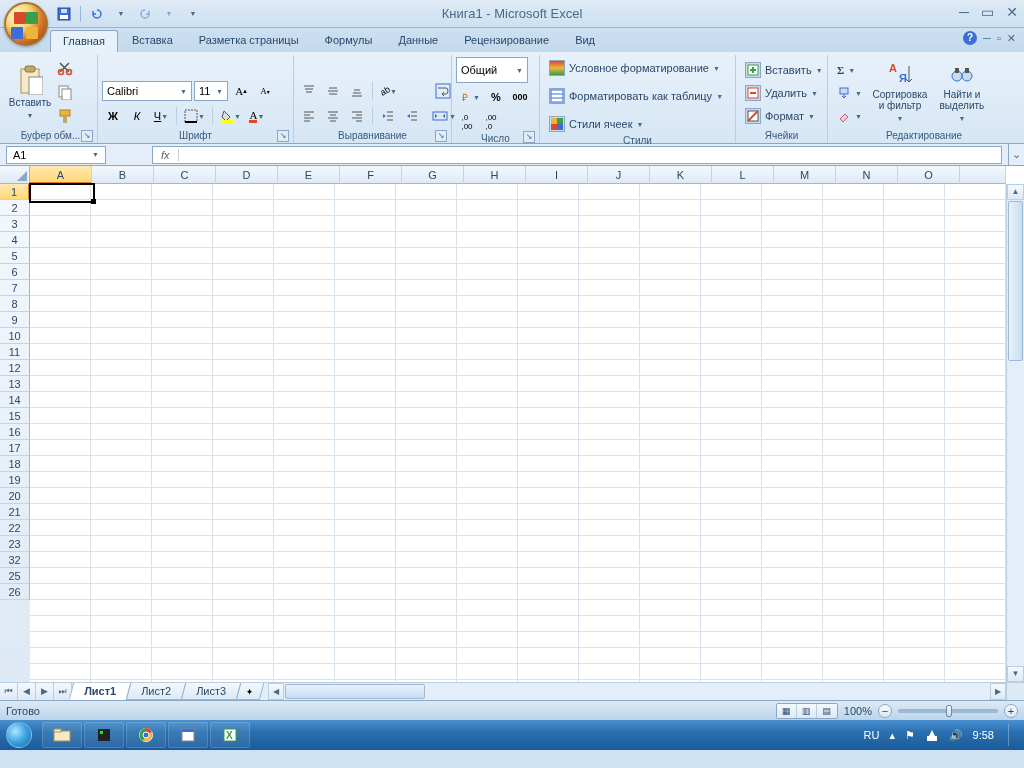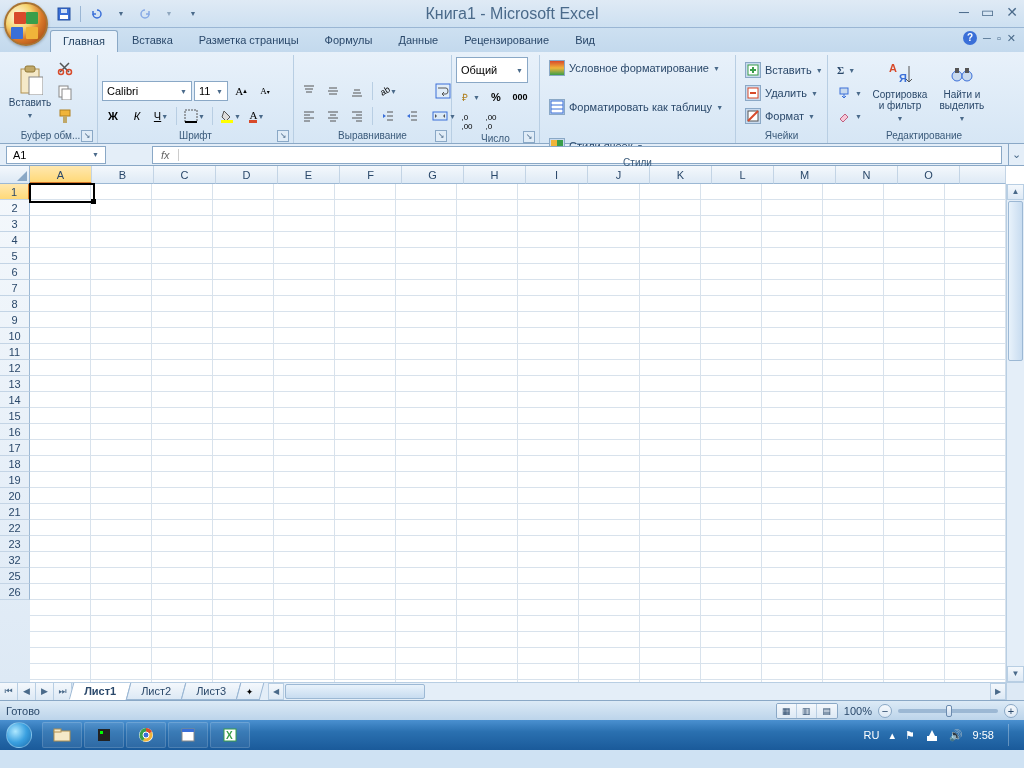--- a/index.html
+++ b/index.html
@@ -4,21 +4,21 @@
 <style>
 html,body{margin:0;padding:0;width:1024px;height:768px;overflow:hidden;font-family:Tahoma,Segoe UI,sans-serif;font-size:11px;background:#cfe2f3}
 *{box-sizing:border-box}
 .title-bar{height:28px;background:linear-gradient(#dfeaf5,#cde0f1);display:flex;align-items:center;position:relative;border-bottom:1px solid #9ab6d4}
 .office-btn{width:44px;height:44px;border-radius:22px;background:radial-gradient(circle at 30% 30%,#fffbe8,#f5d36e 35%,#d97828 60%,#8e3a0f);position:absolute;left:4px;top:2px;z-index:10;border:2px solid #a97433;box-shadow:0 1px 3px rgba(0,0,0,.3)}
 .office-btn::before{content:"";position:absolute;left:8px;top:8px;width:12px;height:12px;background:#d84a2a;border-radius:1px}
 .office-btn::after{content:"";position:absolute;right:8px;top:8px;width:12px;height:12px;background:#3a9e4a;border-radius:1px;box-shadow:-15px 15px 0 #3a6fd8,0 15px 0 #f0b43a}
 .qat{margin-left:54px;display:flex;align-items:center;gap:4px}
 .qat-btn{width:20px;height:20px;display:flex;align-items:center;justify-content:center;color:#3a5a7a;border-radius:2px}
 .qat-sep{width:1px;height:16px;background:#9ab6d4;margin:0 2px}
-.title-text{position:absolute;left:50%;transform:translateX(-50%);color:#4a6a8a;font-size:16px}
+.title-text{position:absolute;left:50%;transform:translateX(-50%);color:#4a6a8a;font-size:13px}
 .win-controls{position:absolute;right:6px;top:4px;display:flex;gap:12px;color:#4a6a8a;font-size:14px}
 .tabs-row{height:24px;display:flex;align-items:flex-end;padding-left:50px;background:linear-gradient(#cde0f1,#c3d9ed);position:relative}
 .tab{padding:4px 12px 5px;color:#2a486a;border-radius:3px 3px 0 0;cursor:default;margin-right:2px}
 .tab.active{background:#e8f1fa;border:1px solid #8aa8c6;border-bottom:none;color:#1a3a5a;font-weight:normal}
 .ribbon-help{position:absolute;right:8px;top:3px;display:flex;gap:6px;align-items:center}
 .help-ico{width:14px;height:14px;border-radius:7px;background:#3a6fd8;color:#fff;font-size:10px;text-align:center;line-height:14px;font-weight:bold}
 .ribbon{height:92px;background:linear-gradient(#e8f1fa,#d6e6f5);border-bottom:1px solid #8aa8c6;display:flex;padding:3px 4px 0}
 .grp{border-right:1px solid #b8cee3;display:flex;flex-direction:column;padding:0 4px}
 .grp-body{flex:1;display:flex;align-items:flex-end;gap:2px;padding-top:2px}
 .grp-label{height:16px;text-align:center;color:#3a5a7a;font-size:10px;display:flex;align-items:center;justify-content:center;position:relative}
@@ -366,21 +366,21 @@
     </div>
       </div>
     <div class="grp-label">
         <span>Число</span>
         <div class="grp-dlg">↘</div>
       </div>
   </div>
 
   <div class="grp" style="width:196px">
     <div class="grp-body">
-        <div class="vstack" style="gap:17px">
+        <div class="vstack" style="gap:6px">
       <div class="menu-btn">
             <span class="menu-ico" style="background:linear-gradient(#d84a2a,#f0b43a,#3a9e4a)"></span>
             <span>Условное форматирование</span>
             <span class="dd">▼</span>
           </div>
       <div class="menu-btn">
             <span class="menu-ico">
               <svg width="14" height="14">
                 <rect x="1" y="1" width="12" height="12" fill="#fff" stroke="#3a6fd8"></rect>
                 <line x1="1" y1="5" x2="13" y2="5" stroke="#3a6fd8"></line>

